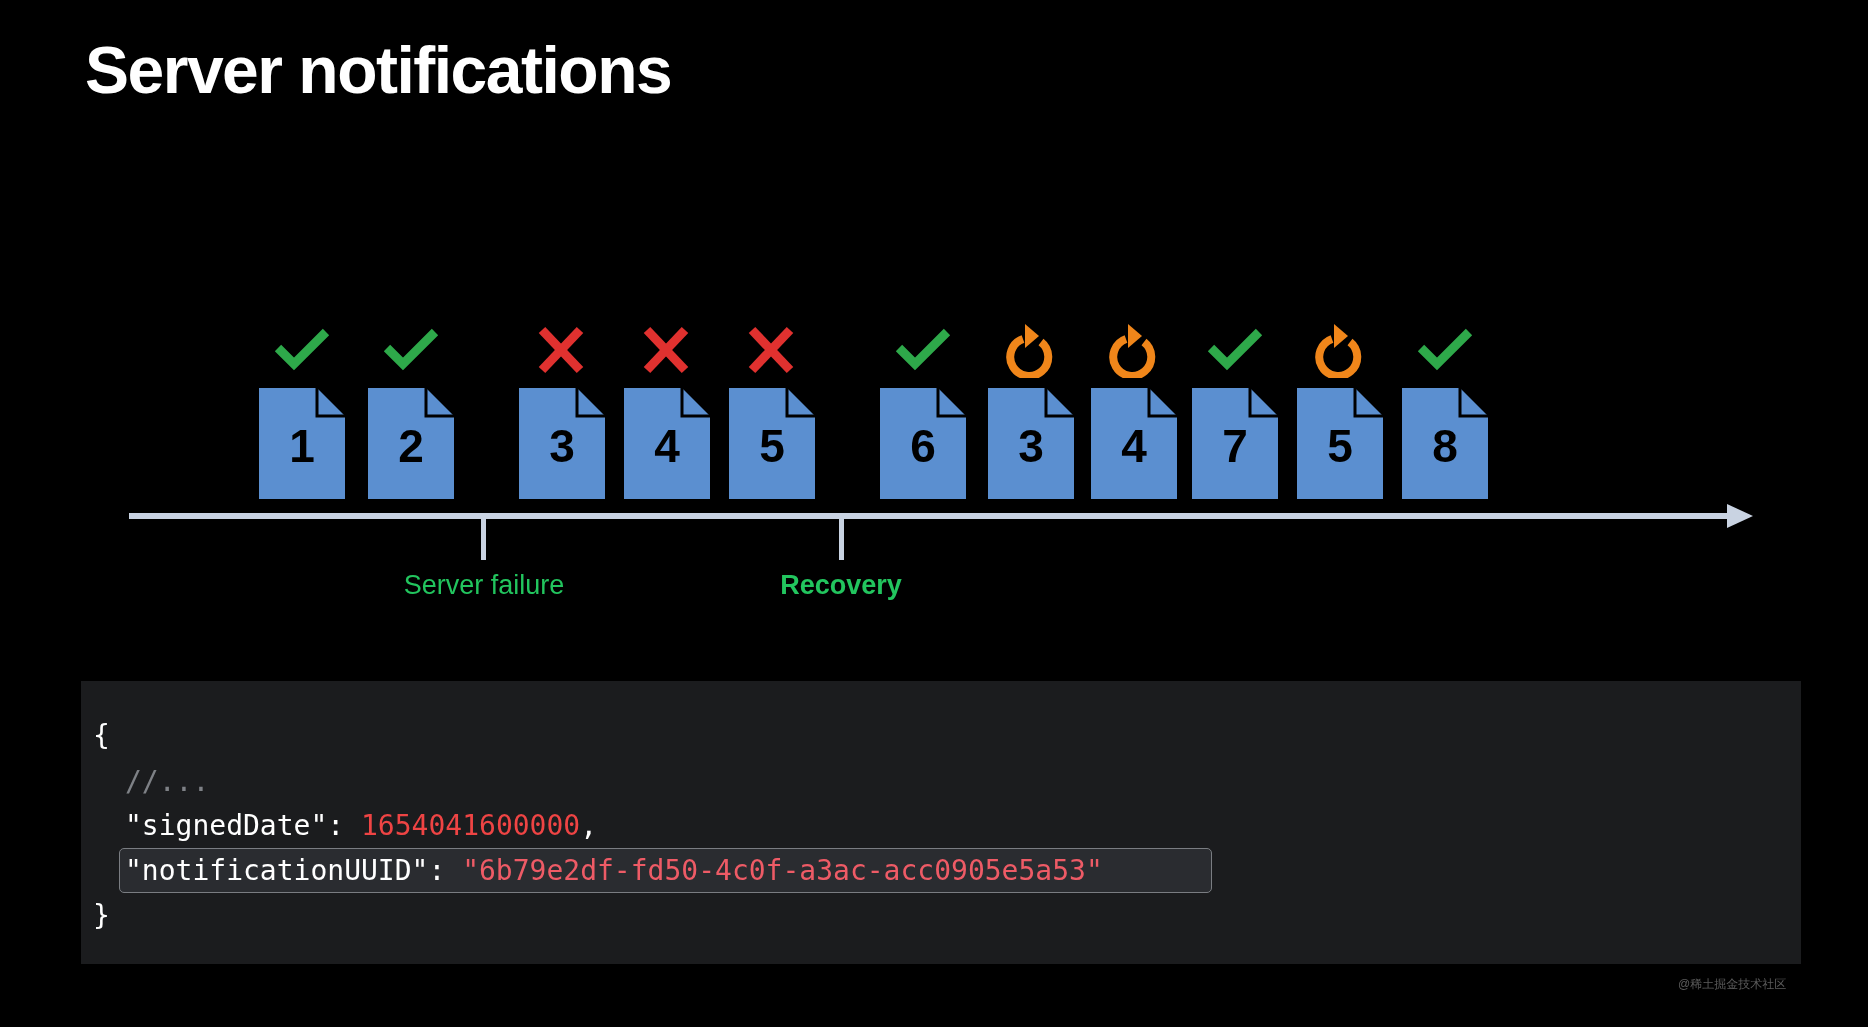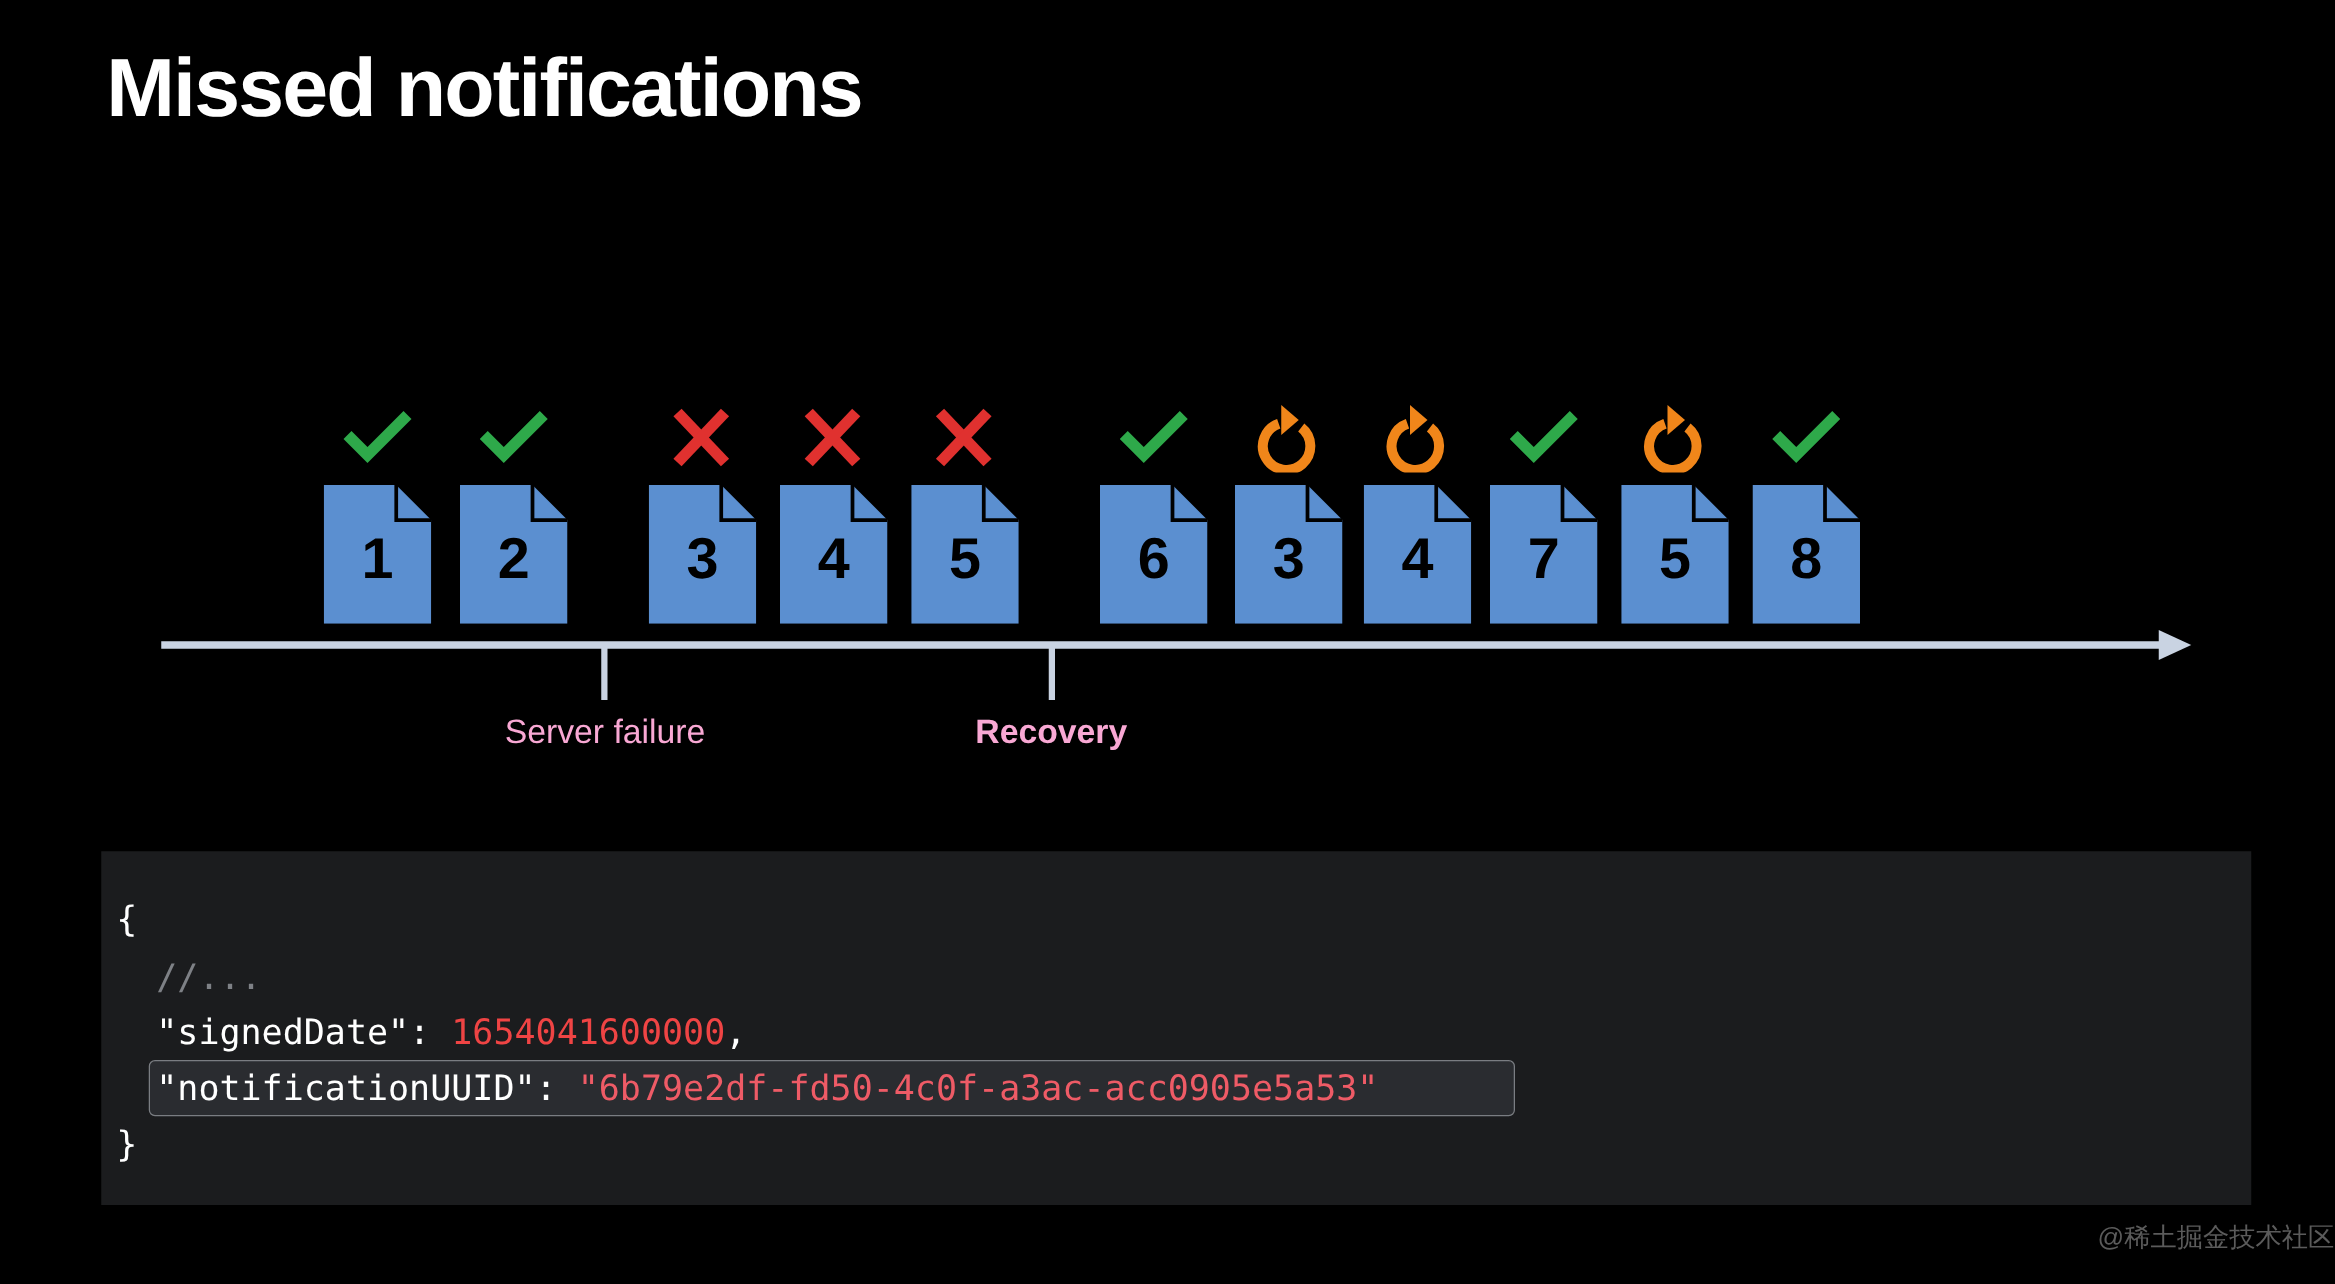--- a/index.html
+++ b/index.html
@@ -1,38 +1,38 @@
 <!DOCTYPE html>
 <html><head>
 <meta charset="utf-8">
 <style>
   html, body { margin:0; padding:0; background:#000; }
   body { width:1868px; height:1027px; position:relative; overflow:hidden; font-family:"Liberation Sans", sans-serif; color:#fff; }
   .title { position:absolute; left:85px; top:30px; font-size:66px; font-weight:bold; letter-spacing:-1.5px; color:#fff; line-height:80px; white-space:nowrap; }
   .timeline-axis { position:absolute; left:129px; top:513px; width:1610px; height:6px; background:#c9d3e2; }
   .timeline-arrow { position:absolute; left:1727px; top:504px; width:0; height:0; border-top:12px solid transparent; border-bottom:12px solid transparent; border-left:26px solid #c9d3e2; }
   .tick { position:absolute; top:518px; width:5px; height:42px; background:#c9d3e2; }
-  .tick-label { position:absolute; top:570px; font-size:27px; color:#f9a8d4; white-space:nowrap; transform:translateX(-50%); }
+  .tick-label { position:absolute; top:570px; font-size:27px; color:#22c55e; white-space:nowrap; transform:translateX(-50%); }
   .doc { position:absolute; top:388px; width:86px; height:111px; }
   .doc svg { position:absolute; left:0; top:0; }
   .doc-num { position:absolute; left:0; right:0; top:28px; text-align:center; font-size:46px; font-weight:bold; color:#000; line-height:60px; }
   .status { position:absolute; top:322px; width:60px; height:56px; }
   .code-block { position:absolute; left:81px; top:681px; width:1720px; height:283px; background:#1b1c1e; }
   .code-line { position:absolute; left:12px; font-family:"DejaVu Sans Mono", monospace; font-size:28px; line-height:36px; white-space:pre; color:#fff; }
   .c-comment { color:#7e8186; }
   .c-number { color:#ef4444; }
   .c-string { color:#ee5b66; }
   .highlight { position:absolute; left:38px; top:167px; width:1091px; height:43px; border:1.5px solid #7a7d82; border-radius:5px; background:#2a2c30; }
-  .watermark { position:absolute; left:1678px; top:976px; font-size:21px; color:#5b5b5b; white-space:nowrap; }
+  .watermark { position:absolute; left:1678px; top:976px; font-size:12px; color:#5b5b5b; white-space:nowrap; }
 </style>
 </head>
 <body>
 
 <div>
-  <div class="title">Missed notifications</div>
+  <div class="title">Server notifications</div>
 
   <div>
     <div id="notif-container">
         <div class="status" style="left: 272px;"><svg width="60" height="56" viewBox="0 0 60 56">
             <polyline points="6,26 22,42 54,10" fill="none" stroke="#2ea94a" stroke-width="9" stroke-linecap="butt" stroke-linejoin="miter"></polyline>
           </svg></div>
         <div class="doc" style="left: 259px;">
           <svg width="86" height="111" viewBox="0 0 86 111">
             <path d="M0 0 H58 L86 28 V111 H0 Z" fill="#5b8fd0"></path>
             <path d="M58 0 V28 H86" fill="none" stroke="#000" stroke-width="3"></path>

